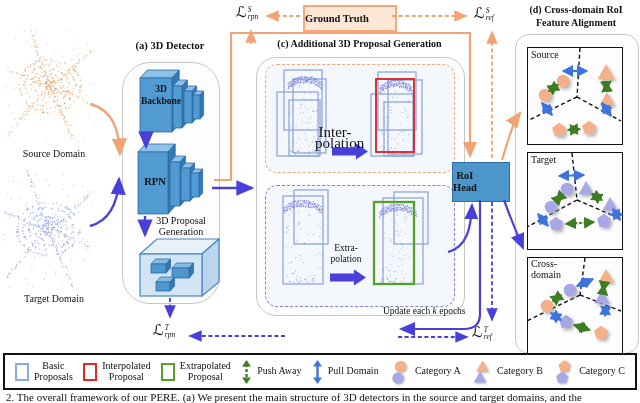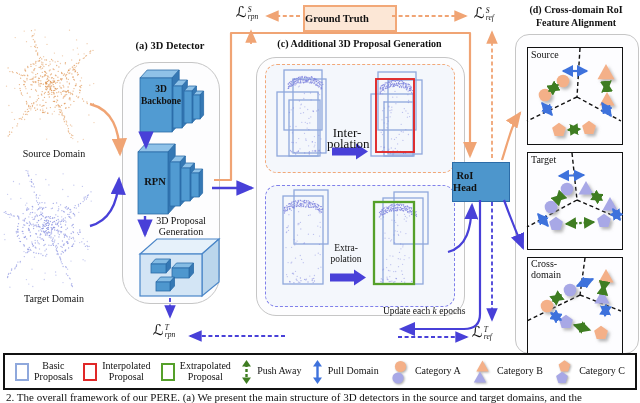--- a/index.html
+++ b/index.html
@@ -2097,21 +2097,21 @@
 
   <div class="lbl ctr b" style="left:118px;top:40px;width:104px;font-size:10.5px;">(a) 3D Detector</div>
   <div class="lbl ctr b" style="left:134px;top:84px;width:54px;font-size:9.5px;line-height:11.5px;"><span>3D</span><br><span>Backbone</span></div>
   <div class="lbl ctr b" style="left:138px;top:176px;width:34px;font-size:10.5px;">RPN</div>
   <div class="lbl ctr" style="left:150px;top:215px;width:62px;font-size:10px;line-height:11px;"><span>3D Proposal</span><br><span>Generation</span></div>
 
   <div class="lbl ctr" style="left:8px;top:148px;width:92px;font-size:10px;">Source Domain</div>
   <div class="lbl ctr" style="left:8px;top:293px;width:92px;font-size:10px;">Target Domain</div>
 
   <div class="lbl ctr b" style="left:256px;top:38px;width:207px;font-size:10px;">(c) Additional 3D Proposal Generation</div>
-  <div class="lbl ctr" style="left:327px;top:127px;width:40px;font-size:13px;line-height:11px;"><span>Inter-</span><br><span>polation</span></div>
+  <div class="lbl ctr" style="left:315px;top:127px;width:40px;font-size:15px;line-height:11px;"><span>Inter-</span><br><span>polation</span></div>
   <div class="lbl ctr" style="left:325px;top:243px;width:42px;font-size:9.5px;line-height:11px;"><span>Extra-</span><br><span>polation</span></div>
 
   <div class="lbl" style="left:383px;top:306px;width:92px;font-size:9.5px;"><span>Update each </span><i>k</i><span> epochs</span></div>
 
   <div class="lbl ctr b" style="left:512px;top:4px;width:128px;font-size:10px;line-height:12.5px;"><span>(d) Cross-domain RoI</span><br><span>Feature Alignment</span></div>
   <div class="lbl" style="left:531px;top:49px;font-size:10px;">Source</div>
   <div class="lbl" style="left:531px;top:154px;font-size:10px;">Target</div>
   <div class="lbl" style="left:531px;top:259px;font-size:10px;line-height:10.5px;"><span>Cross-</span><br><span>domain</span></div>
 
   <div class="legend">

